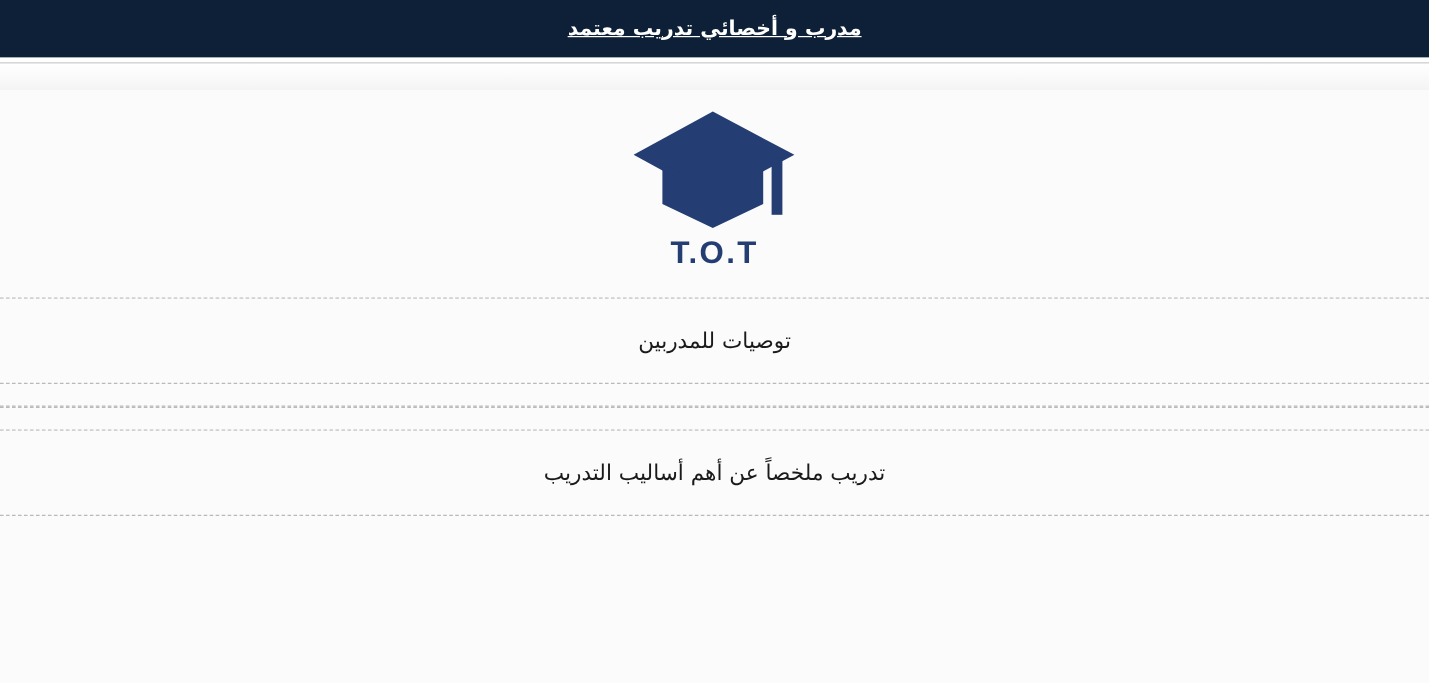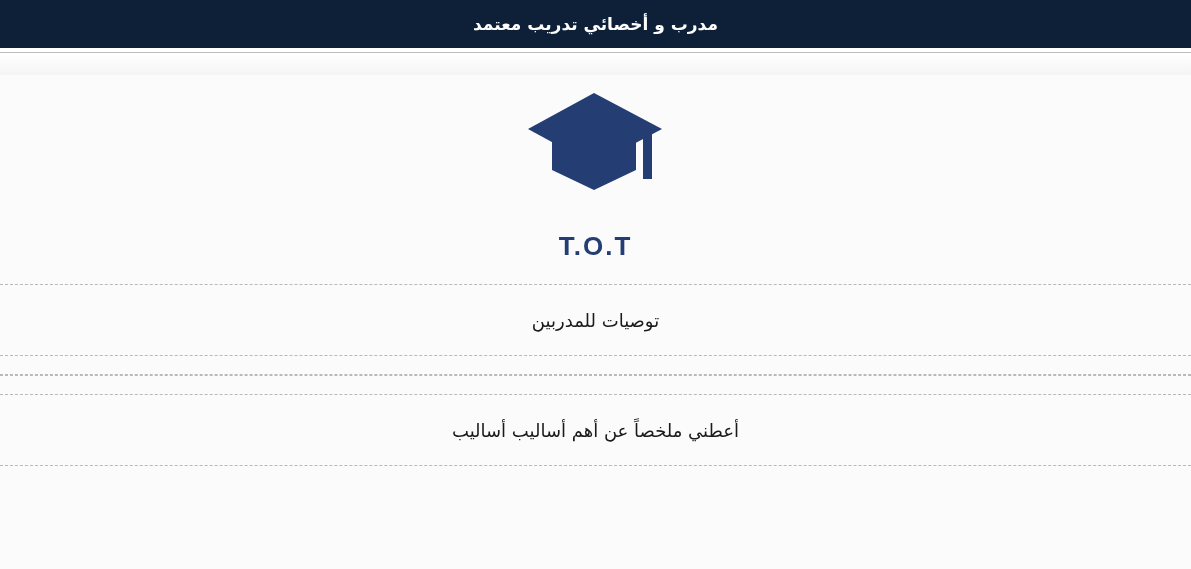--- a/index.html
+++ b/index.html
@@ -24,20 +24,21 @@
     justify-content: center;
     box-sizing: border-box;
   }
   .app-header-title {
     color: #ffffff;
     font-size: 17px;
     font-weight: bold;
     letter-spacing: 0px;
     line-height: 1;
     direction: rtl;
+    text-decoration: underline;
   }
 
   
   .header-gap {
     width: 100%;
     height: 4px;
     background: #ffffff;
   }
   .header-rule {
     width: 100%;
@@ -64,21 +65,20 @@
     padding-top: 16px;
     display: flex;
     flex-direction: column;
     align-items: center;
   }
 
   .logo-wrap {
     display: flex;
     flex-direction: column;
     align-items: center;
-    gap: 36px;
   }
   .logo-mark {
     width: 140px;
     height: 100px;
     display: block;
   }
   .logo-wordmark {
     margin-top: 4px;
     color: #243d73;
     font-size: 26px;
@@ -173,19 +173,19 @@
     <div class="suggestion-divider"></div>
     <div class="spacer-sm"></div>
     <div class="suggestion-divider"></div>
 
 
     <div class="suggestion-divider"></div>
     <div class="spacer-sm"></div>
     <div class="suggestion-divider"></div>
 
     <div class="suggestion-row">
-      <span class="suggestion-text">أعطني ملخصاً عن أهم أساليب أساليب</span>
+      <span class="suggestion-text">تدريب ملخصاً عن أهم أساليب التدريب</span>
     </div>
 
     <div class="suggestion-divider"></div>
 
   </div>
 </div>
 
 </body></html>

